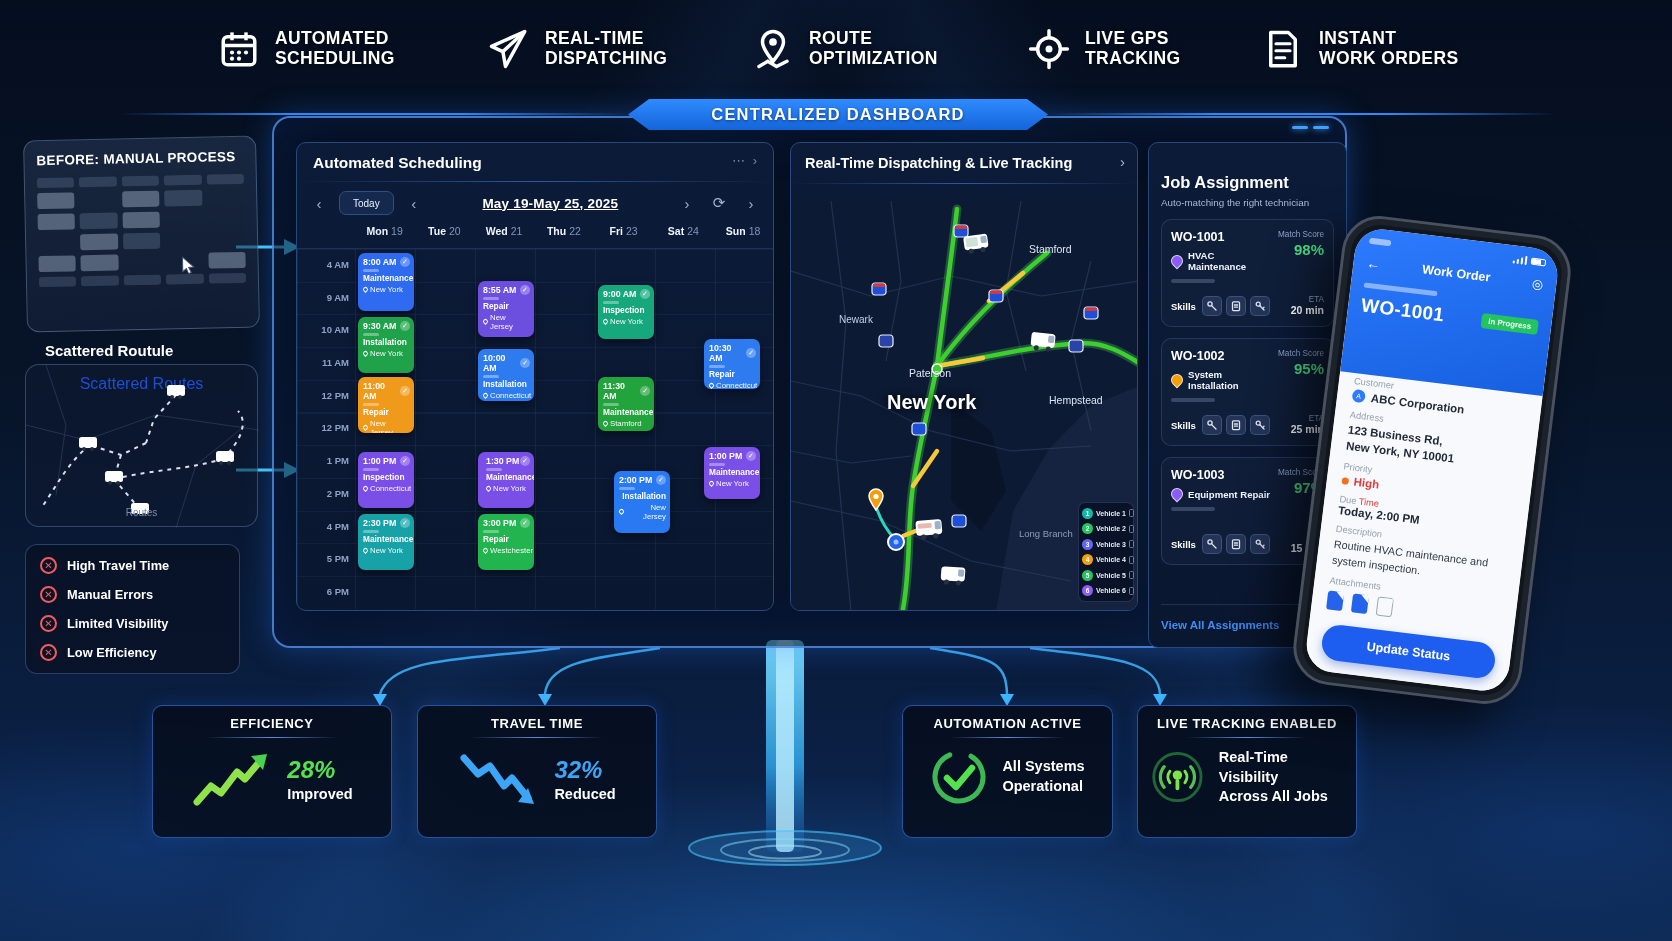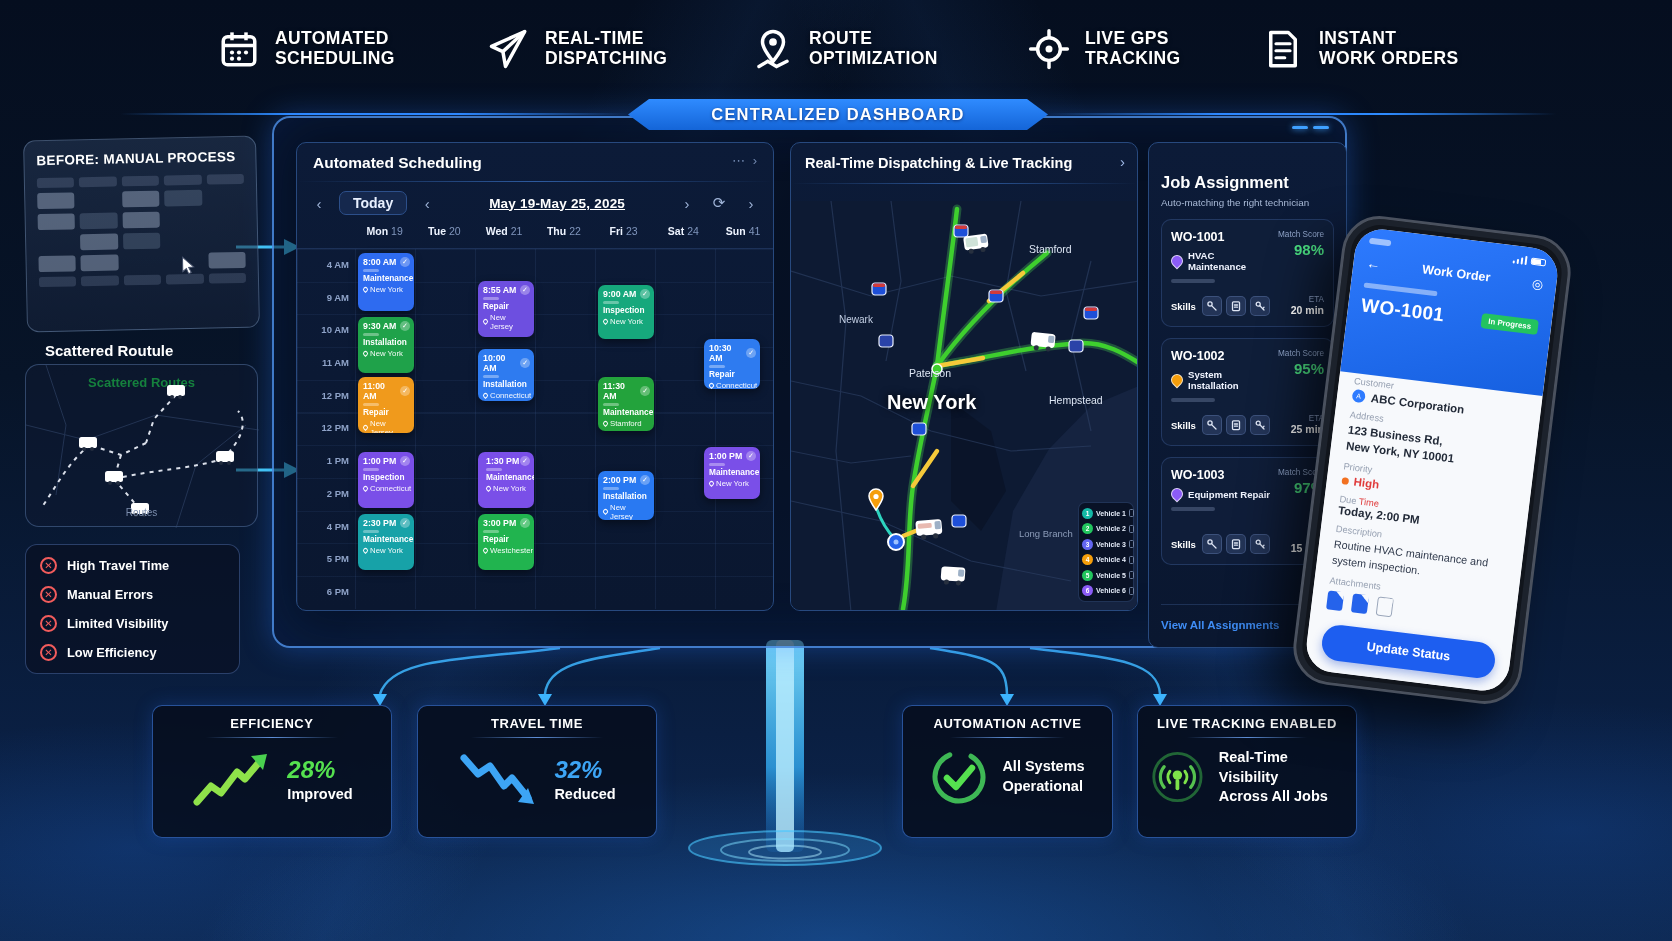--- a/index.html
+++ b/index.html
@@ -47,21 +47,21 @@
   .panel { position:absolute; background:linear-gradient(180deg,#0c1b38,#0a1730); border:1px solid #27497e; border-radius:10px; z-index:3; }
 
   
   .cal { left:296px; top:142px; width:478px; height:469px; overflow:hidden; }
   .cal-title { position:absolute; left:16px; top:11px; font-weight:700; font-size:15.5px; }
   .cal-dots { position:absolute; right:14px; top:10px; color:#6f86ad; font-size:13px; letter-spacing:2px; }
   .cal-hr { position:absolute; left:0; top:38px; width:100%; height:1px; background:linear-gradient(90deg,transparent,#2d5a9e,transparent); }
   .cal-toolbar { position:absolute; left:10px; right:10px; top:46px; height:28px; display:flex; align-items:center; gap:8px; }
   .tb-btn { color:#c6d6f2; background:rgba(22,42,80,.9); border:1px solid #2c4f8a; border-radius:7px; font-size:12px;
     display:flex; align-items:center; justify-content:center; height:24px; min-width:24px; cursor:default; }
-  .tb-btn.today { padding:0 13px; font-weight:700; font-size:14px; color:#e8f0ff; }
+  .tb-btn.today { padding:0 13px; font-weight:400; font-size:10px; color:#e8f0ff; }
   .tb-btn.ghost { background:transparent; border-color:transparent; color:#9fb4d8; font-size:15px; }
   .cal-range { flex:1; text-align:center; font-weight:700; font-size:13.5px; letter-spacing:.2px;text-decoration:underline; }
   .cal-days { position:absolute; left:0; top:82px; width:100%; height:24px; display:flex; border-bottom:1px solid rgba(80,120,190,.25); }
   .cal-days .gut { width:58px; }
   .cal-days .d { width:60px; text-align:center; font-size:10.5px; }
   .cal-days .d b { color:#eef4ff; font-weight:700; }
   .cal-days .d span { color:#8096bd; margin-left:3px; }
   .cal-grid { position:absolute; left:0; top:106px; width:478px; height:360px;
     background:
       repeating-linear-gradient(90deg, rgba(90,130,200,.12) 0 1px, transparent 1px 60px),
@@ -126,21 +126,21 @@
   .before-title { font-weight:700; font-size:13.5px; letter-spacing:.3px; }
   .bgrid { margin-top:10px; display:grid; grid-template-columns:repeat(5,1fr); gap:5px; }
   .bgrid i { height:16px; border-radius:3px; }
   .bgrid .h { background:rgba(170,190,220,.18); height:10px; }
   .bgrid .b { background:rgba(190,205,230,.38); }
   .bgrid .bl { background:rgba(160,180,210,.22); }
   .bgrid .e { background:transparent; }
   .cursor { position:absolute; right:62px; top:118px; }
   .caption { position:absolute; left:45px; top:342px; font-size:15px; font-weight:600; z-index:3; }
   .routes { left:25px; top:364px; width:233px; height:163px; background:rgba(14,26,50,.55); border:1px solid rgba(120,160,220,.35); border-radius:14px; }
-  .routes-label { position:absolute; left:0; top:10px; width:100%; text-align:center; color:#15803d; font-size:13px; font-weight:700; }
+  .routes-label { position:absolute; left:0; top:10px; width:100%; text-align:center; color:#1d4ed8; font-size:16px; font-weight:400; }
   .routes-bottom { position:absolute; left:0; bottom:8px; width:100%; text-align:center; color:#7c8eae; font-size:10px; }
   .issues { left:25px; top:544px; width:215px; height:130px; background:rgba(8,16,34,.7); border:1px solid rgba(110,150,230,.35); border-radius:12px;
     padding:12px 14px; display:flex; flex-direction:column; justify-content:space-between; }
   .issue { display:flex; align-items:center; gap:10px; }
   .issue .xi { width:17px; height:17px; border:2px solid #f25c5c; border-radius:50%; color:#f25c5c; font-size:10px; font-weight:700;
     display:flex; align-items:center; justify-content:center; flex:0 0 auto; }
   .issue .it { font-size:12.8px; font-weight:600; }
 
   
   .stat { position:absolute; top:705px; height:133px; background:rgba(6,14,30,.88); border:1.5px solid rgba(64,128,235,.6);
@@ -439,21 +439,21 @@
     <div class="tb-btn ghost">›</div>
   </div>
   <div class="cal-days">
     <div class="gut"></div>
     <div class="d"><b>Mon</b><span>19</span></div>
     <div class="d"><b>Tue</b><span>20</span></div>
     <div class="d"><b>Wed</b><span>21</span></div>
     <div class="d"><b>Thu</b><span>22</span></div>
     <div class="d"><b>Fri</b><span>23</span></div>
     <div class="d"><b>Sat</b><span>24</span></div>
-    <div class="d"><b>Sun</b><span>41</span></div>
+    <div class="d"><b>Sun</b><span>18</span></div>
   </div>
   <div class="cal-grid">
     <div class="cal-times">
       <div>4 AM</div>
         <div>9 AM</div>
         <div>10 AM</div>
       <div>11 AM</div>
         <div>12 PM</div>
         <div>12 PM</div>
       <div>1 PM</div>
@@ -588,21 +588,21 @@
           <span>11:30 AM</span>
           <span class="ev-check">✓</span>
         </div>
       <div class="ev-bar"></div>
         <div class="ev-type">Maintenance</div>
       <div class="ev-loc">
           <span class="pin"></span>
           <span>Stamford</span>
         </div>
     </div>
-    <div class="ev" style="left: 301px; top: 222px; height: 49px; --c: #2979f2;">
+    <div class="ev" style="left: 317px; top: 222px; height: 62px; text-align: right; --c: #2979f2;">
       <div class="ev-time">
           <span>2:00 PM</span>
           <span class="ev-check">✓</span>
         </div>
       <div class="ev-bar"></div>
         <div class="ev-type">Installation</div>
       <div class="ev-loc">
           <span class="pin"></span>
           <span>New Jersey</span>
         </div>

